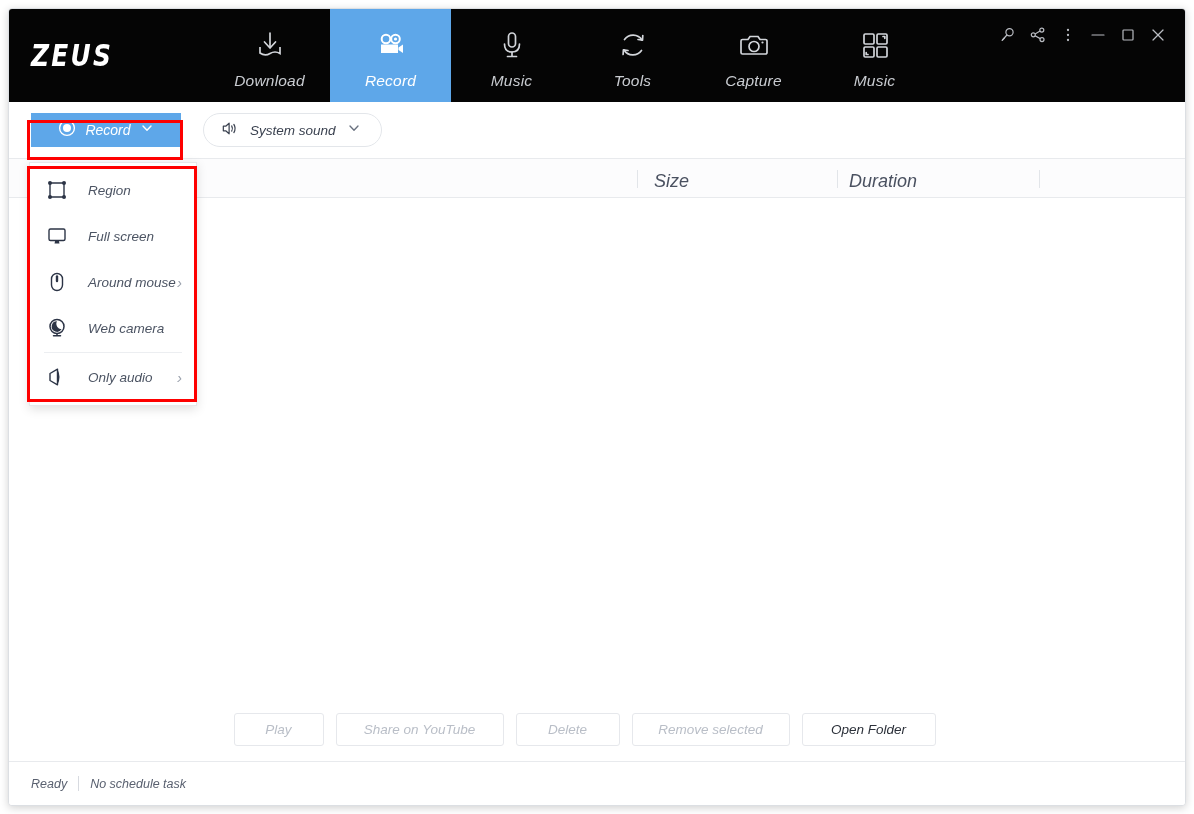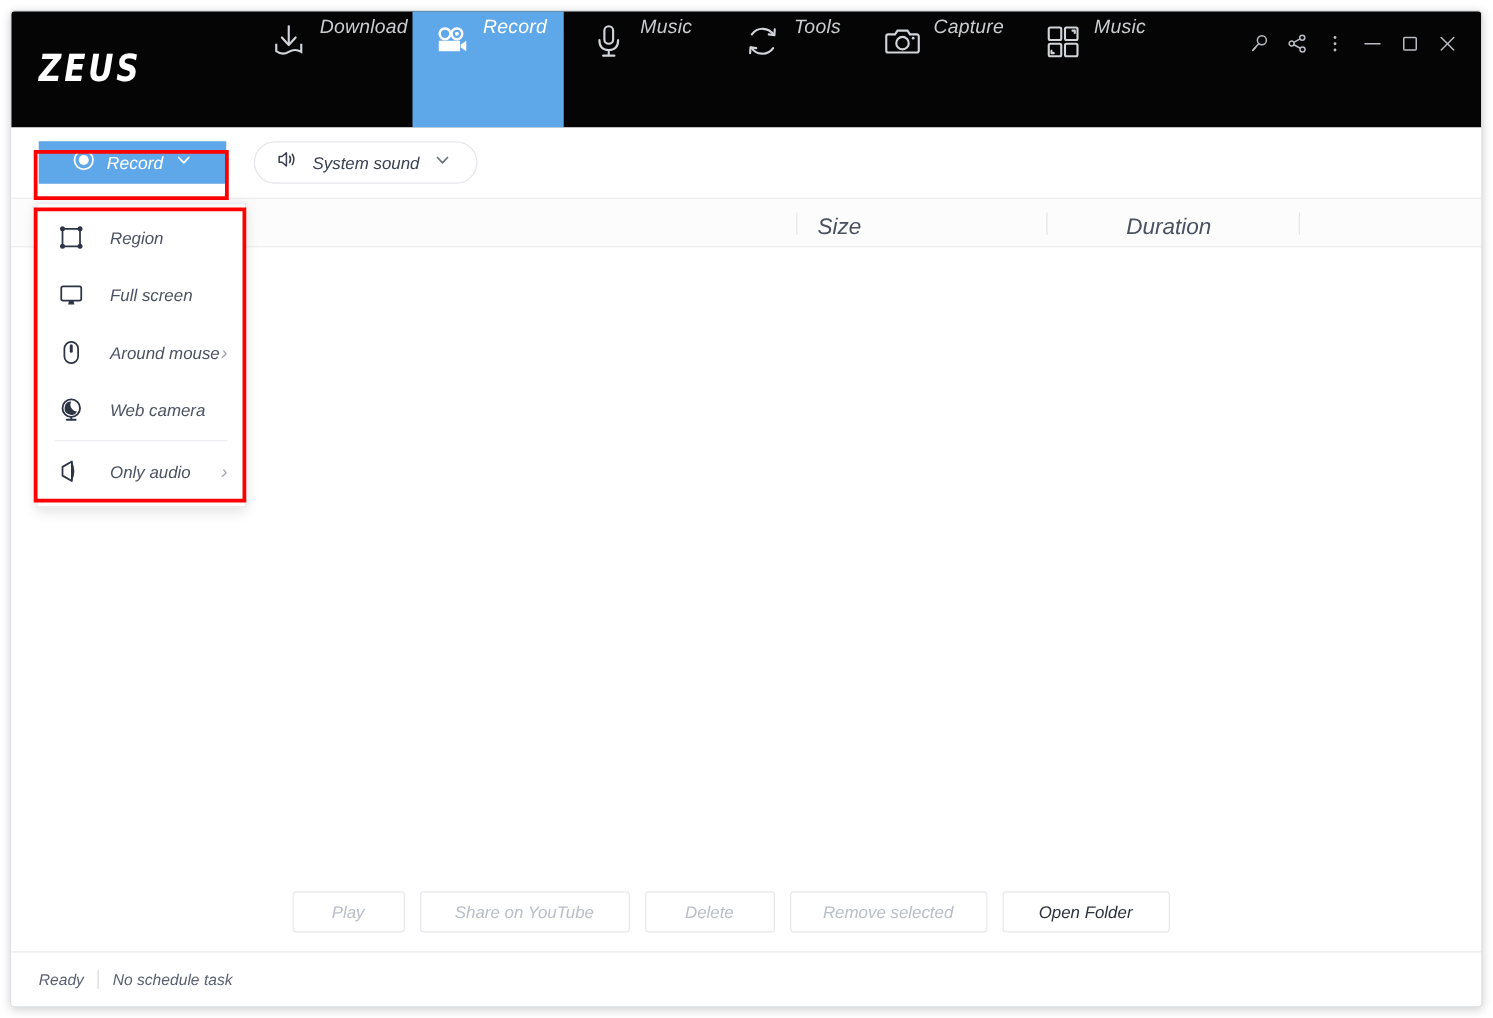--- a/index.html
+++ b/index.html
@@ -44,22 +44,22 @@
     font-weight: bold;
     font-size: 30px;
     letter-spacing: 2.5px;
     font-stretch: condensed;
     transform: scaleX(0.92);
     transform-origin: left center;
   }
   #navtabs { display: flex; align-items: stretch; }
   .navtab {
     width: 121px;
-    display: flex; flex-direction: row;
-    align-items: flex-start; justify-content: center;
+    display: flex; flex-direction: column;
+    align-items: center; justify-content: center;
     gap: 7px;
     cursor: pointer;
     padding-top: 4px;
   }
   .navtab .nav-ico { height: 40px; display:flex; align-items:center; justify-content:center; }
   .navtab .nav-label {
     color: #c9ccd1;
     font-size: 15.5px;
     letter-spacing: .2px;
   }
@@ -386,21 +386,21 @@
         </svg>
       </span>
     </div>
   </div>
 
   <div id="table-head">
     <span class="col-sep" style="left:628px;"></span>
     <span class="col-sep" style="left:828px;"></span>
     <span class="col-sep" style="left:1030px;"></span>
     <span class="col-head" style="left:645px;">Size</span>
-    <span class="col-head" style="left:892px;">Duration</span>
+    <span class="col-head" style="left:840px;">Duration</span>
   </div>
 
   <div id="list-body"></div>
 
   <div id="btn-bar">
     <div class="act-btn" style="width:90px;">Play</div>
     <div class="act-btn" style="width:168px;">Share on YouTube</div>
     <div class="act-btn" style="width:104px;">Delete</div>
     <div class="act-btn" style="width:158px;">Remove selected</div>
     <div class="act-btn enabled" style="width:134px;">Open Folder</div>

